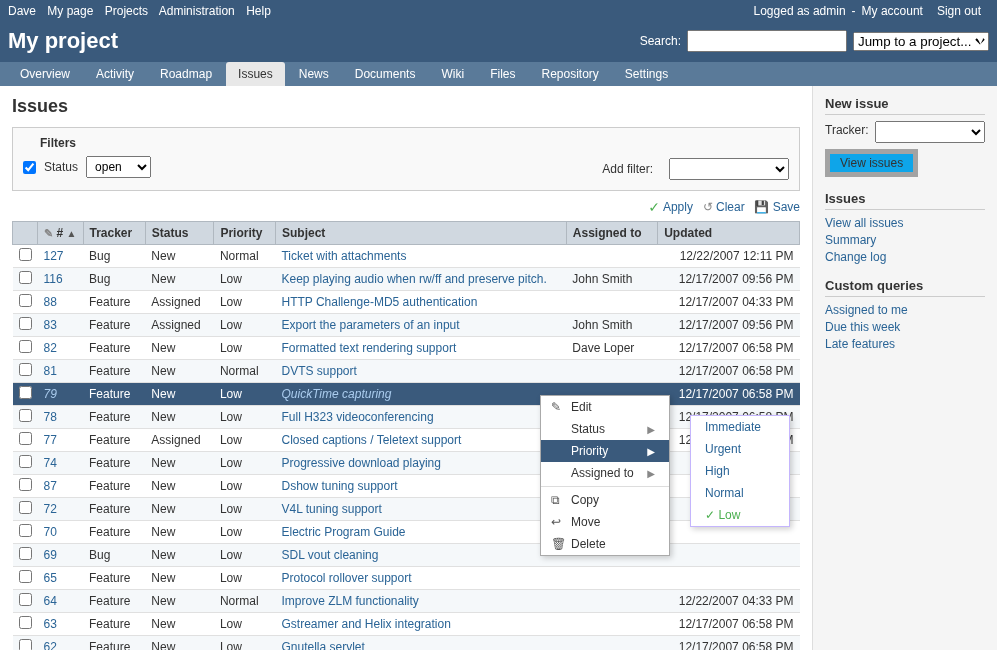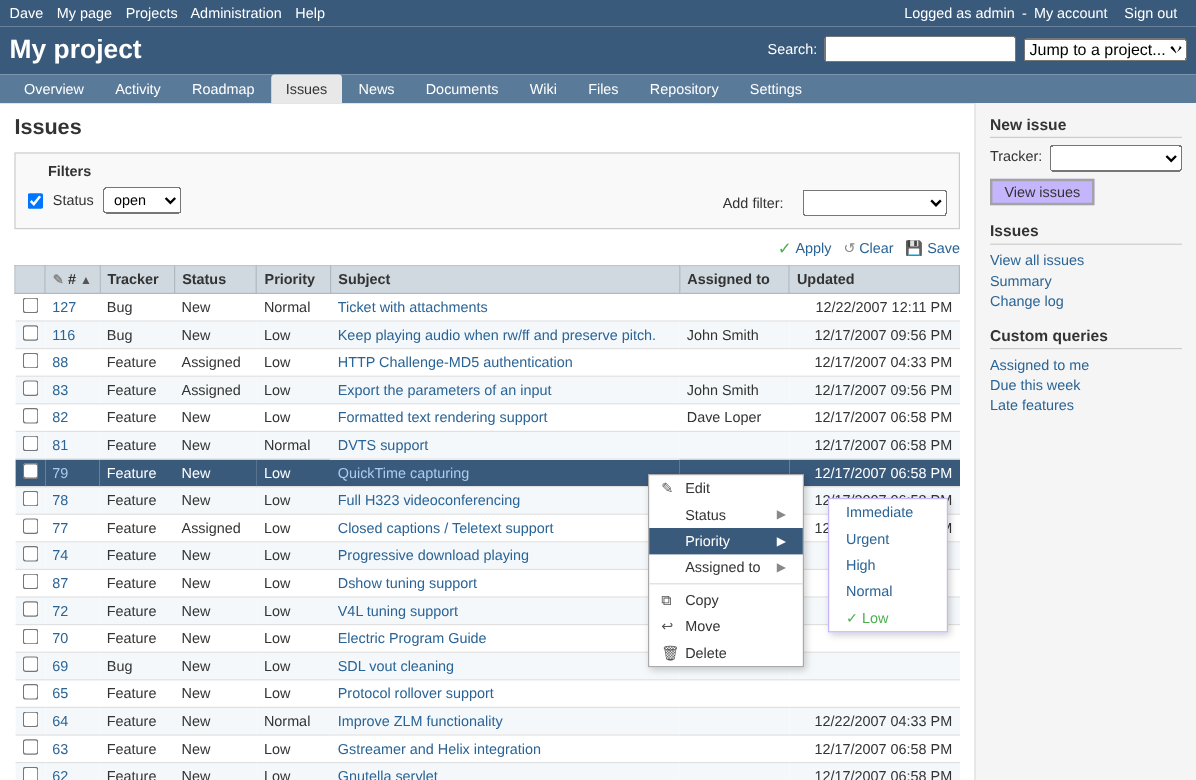--- a/index.html
+++ b/index.html
@@ -125,34 +125,34 @@
       white-space: nowrap;
     }
     table.issues-table td {
       padding: 3px 6px;
       border-bottom: 1px solid #e0e0e0;
       white-space: nowrap;
     }
     table.issues-table tr:nth-child(even) td { background: #f5f8fa; }
     table.issues-table tr:nth-child(odd) td { background: #fff; }
     table.issues-table tr.highlighted td { background: #3a5a7c; color: #fff; }
-    table.issues-table tr.highlighted td a { color: #aaccee; }
+    table.issues-table tr.highlighted td a { color: #aaccee; font-style: italic; }
     .link-blue { color: #2a6496; text-decoration: none; }
     .sort-icon { font-size: 10px; color: #555; }
     .pencil-icon { color: #888; font-size: 11px; }
 
     
     .sidebar-section { margin-bottom: 14px; }
     .sidebar-section h3 { font-size: 13px; font-weight: bold; border-bottom: 1px solid #ccc; padding-bottom: 3px; margin-bottom: 6px; }
     .sidebar-section label { font-size: 12px; display: block; margin-bottom: 4px; }
     .sidebar-section select { font-size: 12px; padding: 2px 4px; width: 100%; }
     .sidebar-section a { color: #2a6496; text-decoration: none; font-size: 12px; display: block; margin-bottom: 3px; }
     .view-issues-btn {
-      background: #c4b5fd;
-      border: 2px solid #a3a3a3;
+      background: #0ea5e9;
+      border: 5px solid #a3a3a3;
       padding: 2px 10px;
       font-size: 12px;
       cursor: pointer;
       color: #333;
     }
     .view-issues-row { margin-bottom: 8px; }
 
     
     #context-menu {
       position: absolute;

